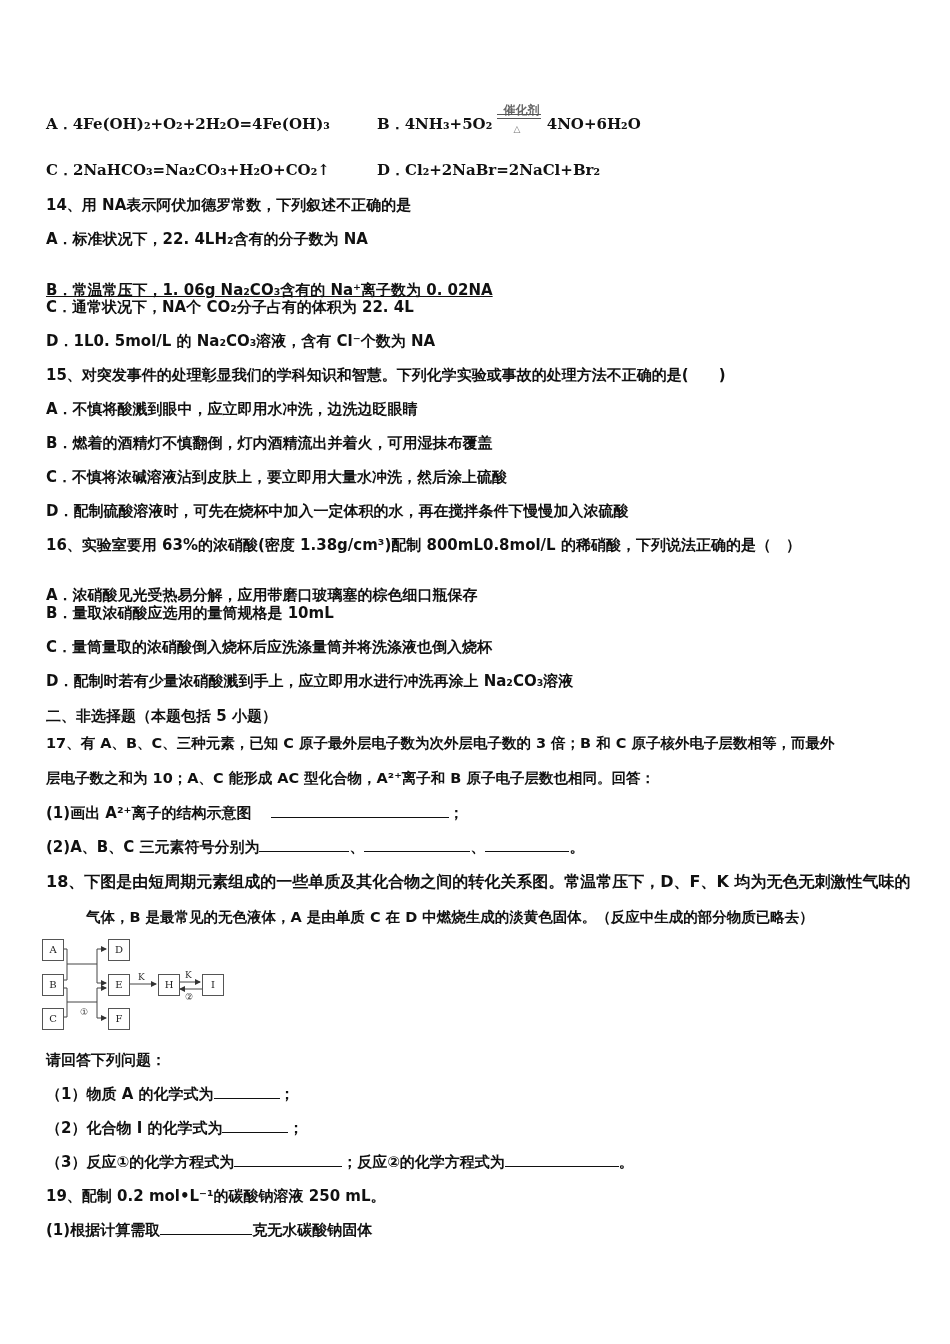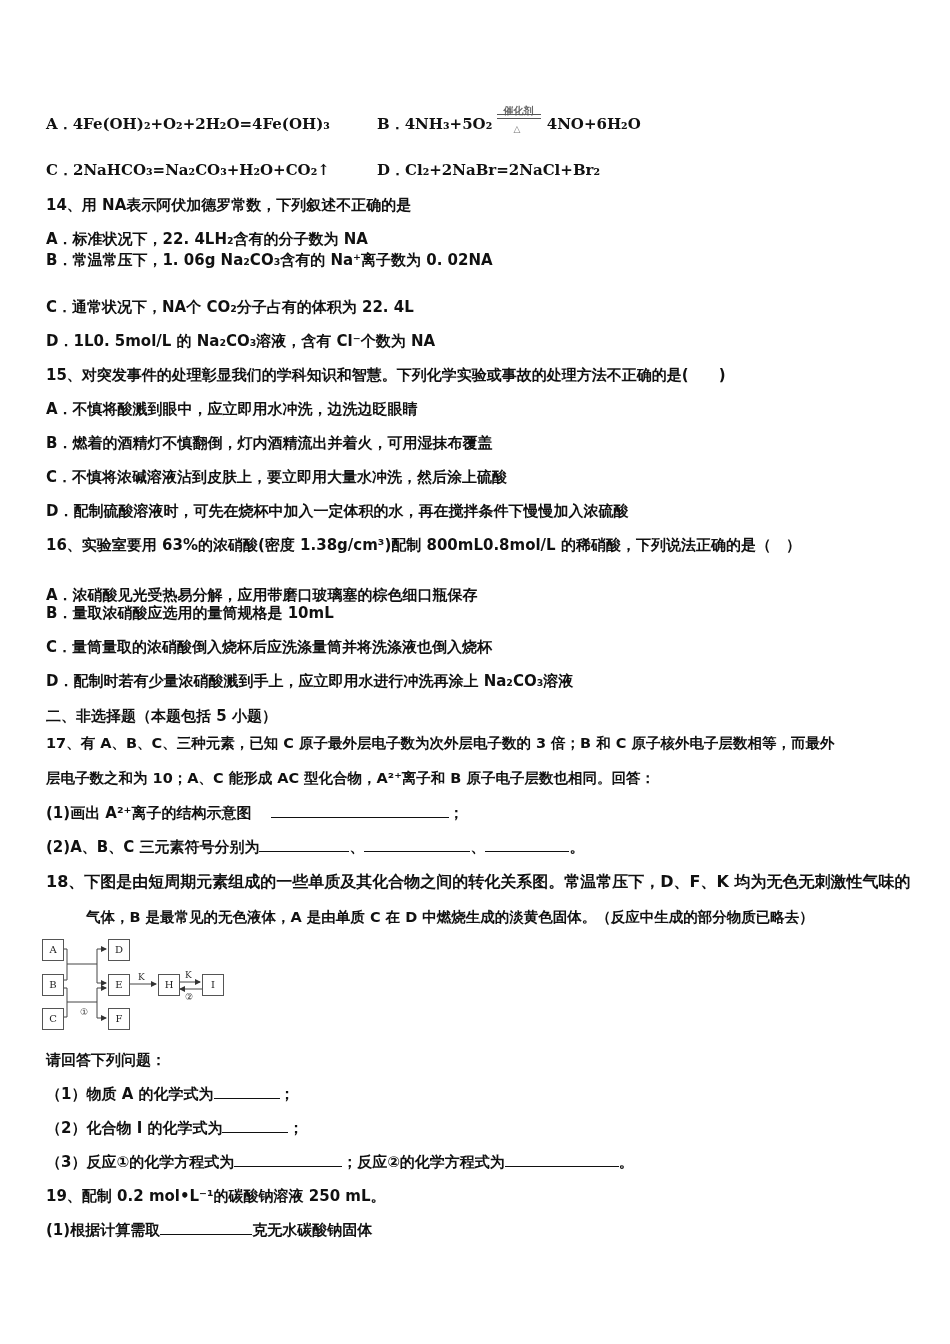--- a/index.html
+++ b/index.html
@@ -10,21 +10,21 @@
     }
     .line {
       position: absolute; left: 46px; white-space: nowrap;
       font-size: 15px; line-height: 20px;
     }
     .b { font-weight: bold; }
     .cn { font-family: "DejaVu Sans", "Liberation Sans", sans-serif; }
     .blank { display: inline-block; border-bottom: 1px solid #111; height: 14px; vertical-align: baseline; }
     .col2 { position: absolute; left: 377px; white-space: nowrap; font-size: 15px; line-height: 20px; }
     .cond { display: inline-block; position: relative; width: 44px; height: 20px; vertical-align: middle; }
-    .cond .top { position: absolute; top: -14px; left: 6px; font-size: 10px; color: #666; }
+    .cond .top { position: absolute; top: -14px; left: 6px; font-size: 12px; color: #666; font-family: Liberation Mono, monospace; }
     .cond .bar1, .cond .bar2 { position: absolute; left: 0; width: 44px; border-top: 1.5px solid #555; }
     .cond .bar1 { top: -1px; }
     .cond .bar2 { top: 3px; }
     .cond .tri { position: absolute; top: 4px; left: 16px; font-size: 9px; color: #777; }
     #diagram { position: absolute; left: 40px; top: 938px; width: 185px; height: 96px; }
     .box { position: absolute; width: 20px; height: 20px; border: 1px solid #555; font-size: 10px; text-align: center; line-height: 20px; background: #fff; color: #222; }
   </style>
 </head>
 <body>
 
@@ -43,21 +43,21 @@
 </div>
 <div class="line b" style="top:160px;">
   <span>C．</span><span>2NaHCO₃=Na₂CO₃+H₂O+CO₂↑</span>
 </div>
 <div class="col2 b" style="top:160px;">
   <span>D．</span><span>Cl₂+2NaBr=2NaCl+Br₂</span>
 </div>
 
 <div class="line cn b" style="top:195px;">14、用 NA表示阿伏加德罗常数，下列叙述不正确的是</div>
 <div class="line cn b" style="top:229px;">A．标准状况下，22. 4LH₂含有的分子数为 NA</div>
-<div class="line cn b" style="top:250px;">B．常温常压下，1. 06g  Na₂CO₃含有的 Na⁺离子数为 0. 02NA</div>
+<div class="line cn b" style="top:280px;text-decoration:underline;">B．常温常压下，1. 06g  Na₂CO₃含有的 Na⁺离子数为 0. 02NA</div>
 <div class="line cn b" style="top:297px;">C．通常状况下，NA个 CO₂分子占有的体积为 22. 4L</div>
 <div class="line cn b" style="top:331px;">D．1L0. 5mol/L 的 Na₂CO₃溶液，含有 Cl⁻个数为 NA</div>
 
 <div class="line cn b" style="top:365px;">15、对突发事件的处理彰显我们的学科知识和智慧。下列化学实验或事故的处理方法不正确的是(　　)</div>
 <div class="line cn b" style="top:399px;">A．不慎将酸溅到眼中，应立即用水冲洗，边洗边眨眼睛</div>
 <div class="line cn b" style="top:433px;">B．燃着的酒精灯不慎翻倒，灯内酒精流出并着火，可用湿抹布覆盖</div>
 <div class="line cn b" style="top:467px;">C．不慎将浓碱溶液沾到皮肤上，要立即用大量水冲洗，然后涂上硫酸</div>
 <div class="line cn b" style="top:501px;">D．配制硫酸溶液时，可先在烧杯中加入一定体积的水，再在搅拌条件下慢慢加入浓硫酸</div>
 
 <div class="line cn b" style="top:535px;">16、实验室要用 63%的浓硝酸(密度 1.38g/cm³)配制 800mL0.8mol/L 的稀硝酸，下列说法正确的是（　）</div>

